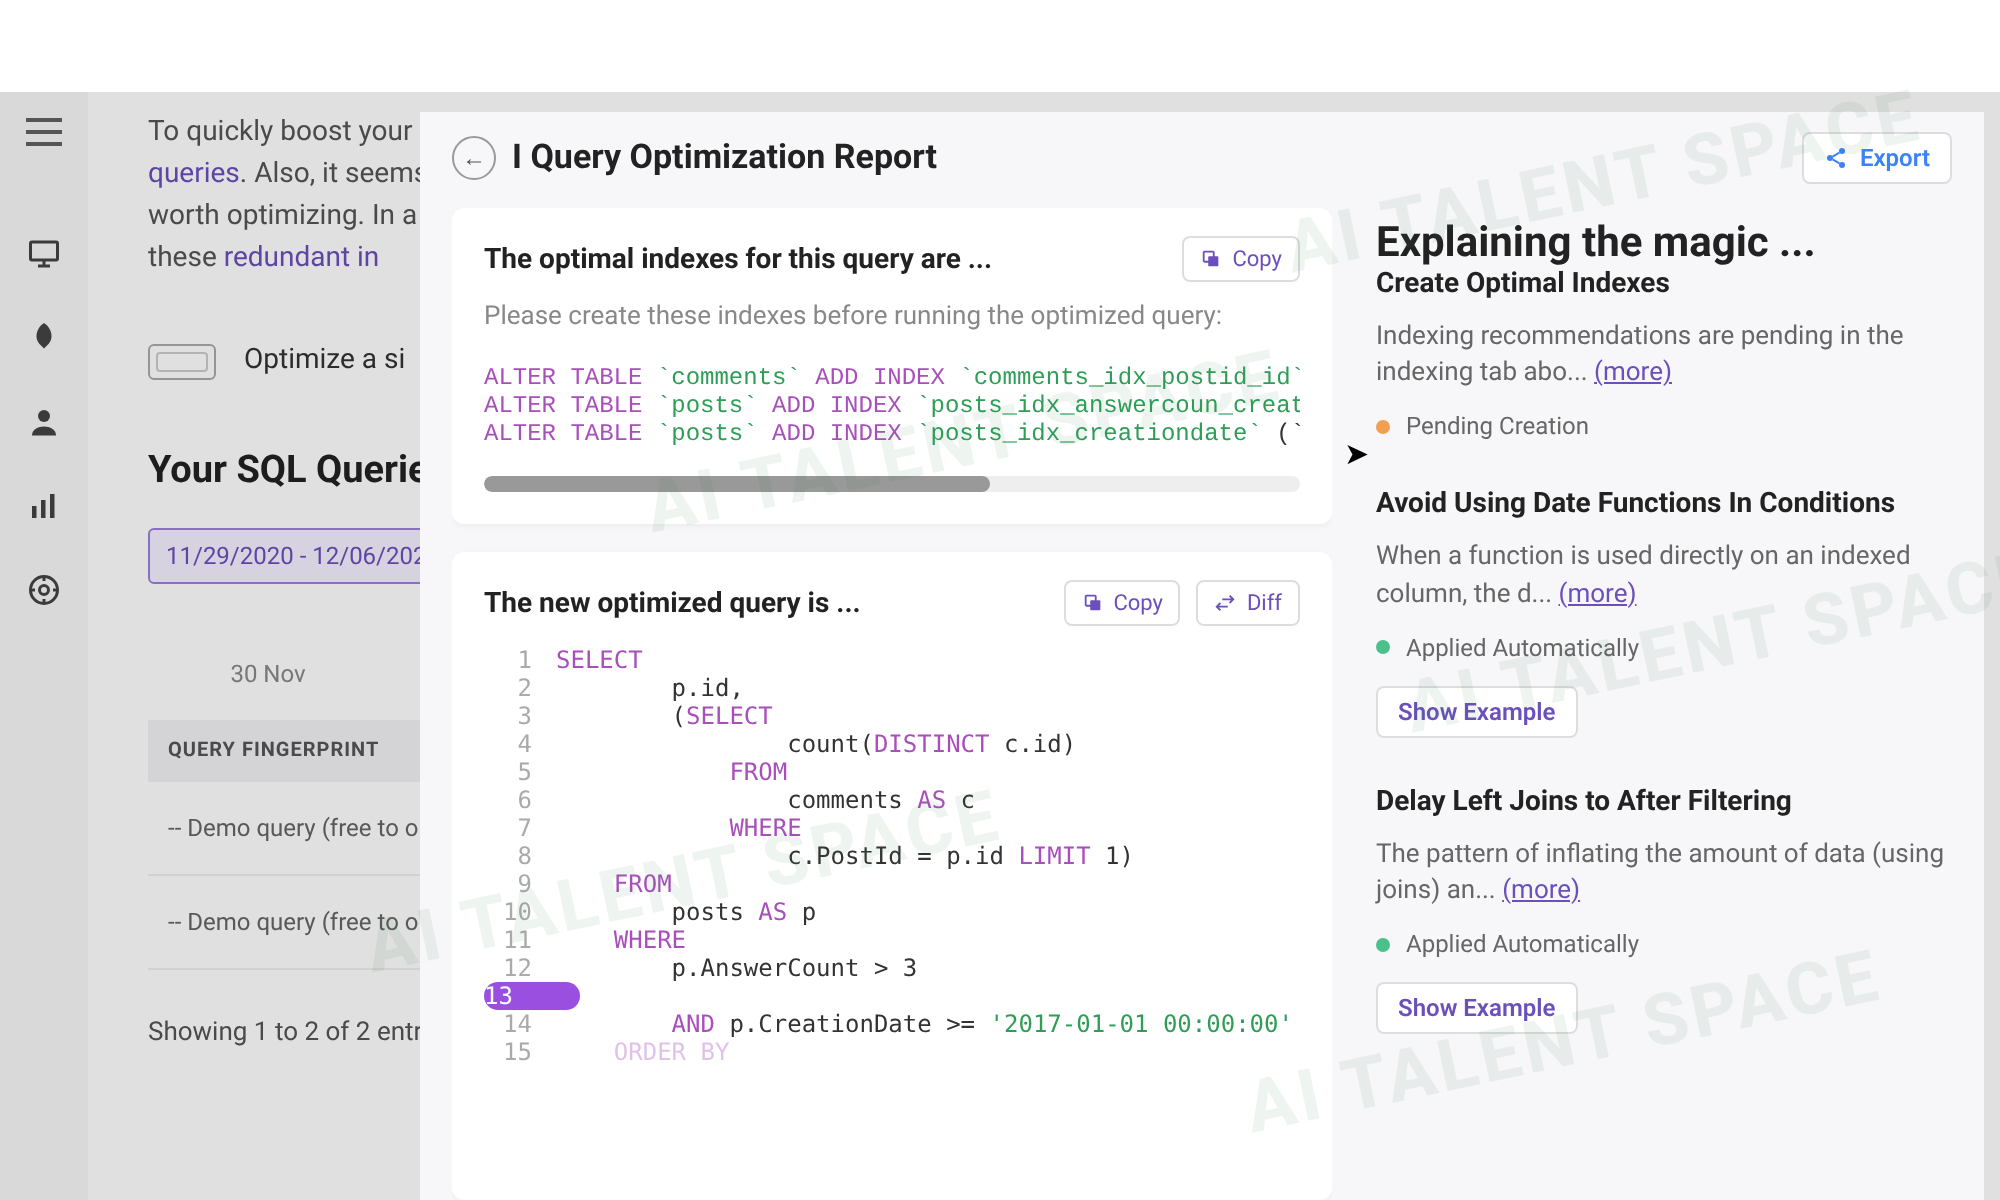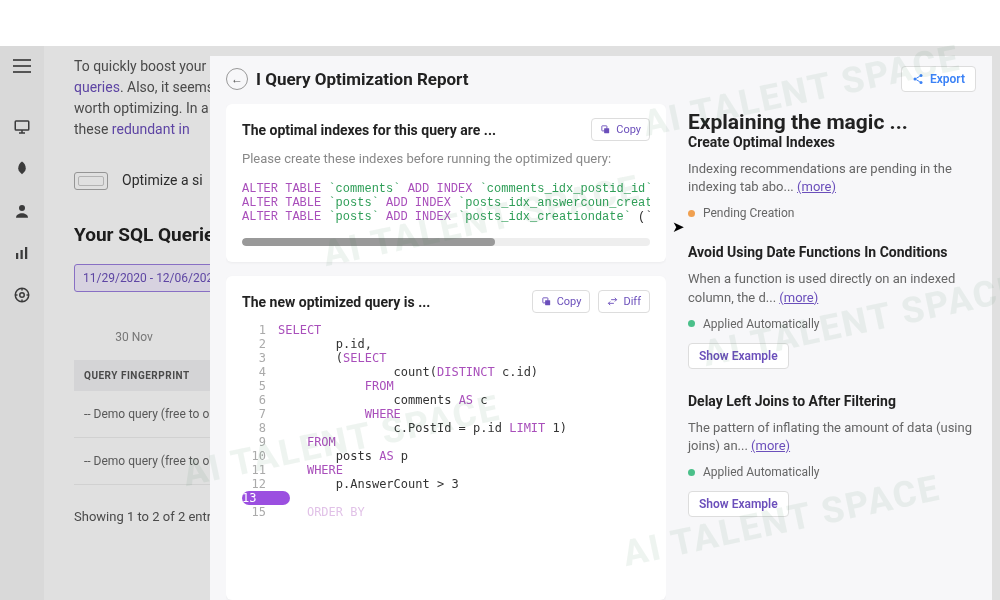--- a/index.html
+++ b/index.html
@@ -305,20 +305,24 @@
               <div class="ct">    <span class="tok-kw">WHERE</span></div>
             </div>
             <div class="code-row">
               <div class="ln">12</div>
               <div class="ct">        p.AnswerCount &gt; 3</div>
             </div>
             <div class="code-row">
               <div class="ln hl">13</div>
             </div>
             <div class="code-row">
+              <div class="ln">14</div>
+              <div class="ct">        <span class="tok-kw">AND</span> p.CreationDate &gt;= <span class="tok-str">'2017-01-01 00:00:00'</span></div>
+            </div>
+            <div class="code-row">
               <div class="ln">15</div>
               <div class="ct" style="opacity: 0.35;">    <span class="tok-kw">ORDER</span> <span class="tok-kw">BY</span></div>
             </div>
           </div>
       </div>
     </div>
 
     <div class="right-col">
       <div class="explain-title">Explaining the magic ...</div>
 

